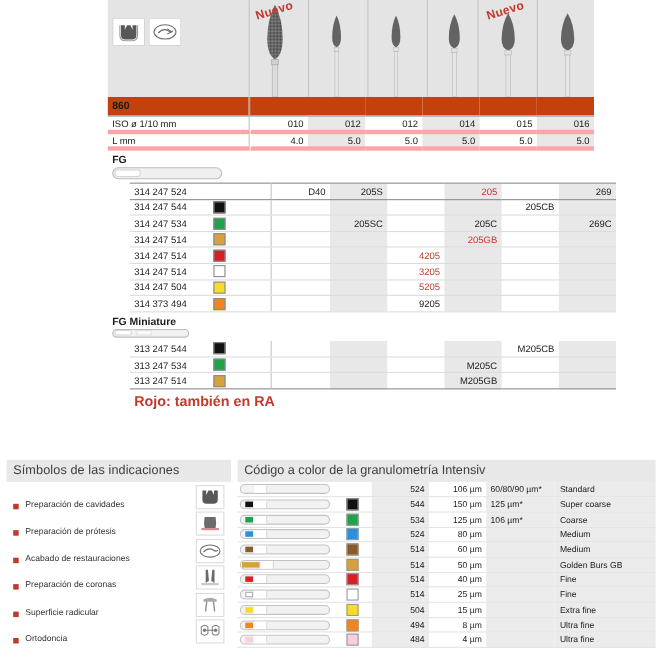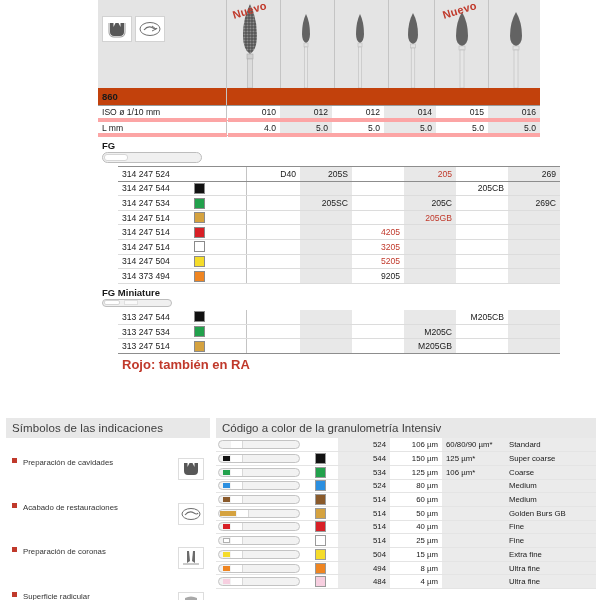--- a/index.html
+++ b/index.html
@@ -114,24 +114,23 @@
   
   #symbols-panel { position:absolute; left:6px; top:418px; width:204px; }
   .panel-title {
     background:#e8e8e8;
     font-size:11.5px; font-weight:normal;
     color:#3d3d3d;
     padding:4px 6px 4px 6px;
   }
   #symbols-panel .panel-title { letter-spacing:.1px; }
   .sym-row {
-    display:flex; align-items:flex-start;
+    display:flex; align-items:flex-end;
     height:24.5px;
     padding-left:6px;
-    margin-top:20px;
   }
   .sq-bullet {
     width:5px; height:5px; background:#c0392b;
     margin-right:6px; flex:0 0 auto;
   }
   .sym-label { font-size:7.8px; color:#333; flex:1 1 auto; }
   .sym-pic {
     width:26px; height:22px; background:#ffffff;
     border:1px solid #dddddd;
     display:flex; align-items:center; justify-content:center;
@@ -470,20 +469,30 @@
   <div class="sym-row">
     <span class="sq-bullet"></span>
     <span class="sym-label">Preparación de cavidades</span>
     <span class="sym-pic">
       <svg width="18" height="16" viewBox="0 0 18 16">
         <path d="M2 2 L2 10 Q2 14 6 14 L12 14 Q16 14 16 10 L16 2 L12.5 2 L12.5 6 L10.5 2 L7.5 2 L5.5 6 L5.5 2 Z" fill="#585858"></path>
       </svg>
     </span>
   </div>
 
+  <div class="sym-row">
+    <span class="sq-bullet"></span>
+    <span class="sym-label">Preparación de prótesis</span>
+    <span class="sym-pic">
+      <svg width="18" height="16" viewBox="0 0 18 16">
+        <path d="M4 2 Q3 8 4 12 L14 12 Q15 8 14 2 Z" fill="#6b6b6b"></path>
+        <rect x="1" y="12" width="16" height="2" fill="#d48f8f"></rect>
+      </svg>
+    </span>
+  </div>
 
   <div class="sym-row">
     <span class="sq-bullet"></span>
     <span class="sym-label">Acabado de restauraciones</span>
     <span class="sym-pic">
       <svg width="20" height="14" viewBox="0 0 20 14">
         <ellipse cx="10" cy="7" rx="9" ry="5.5" fill="none" stroke="#6e6e6e" stroke-width="1"></ellipse>
         <path d="M4 8 Q8 3 13 6 Q16 8 17 6" fill="none" stroke="#6e6e6e" stroke-width="1.1"></path>
       </svg>
     </span>

